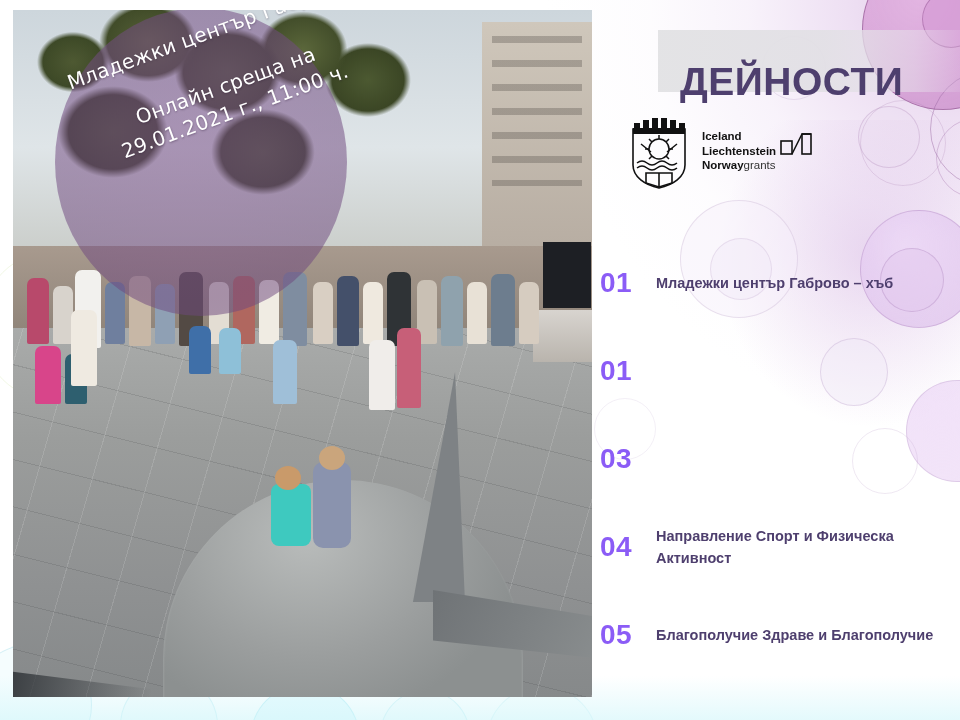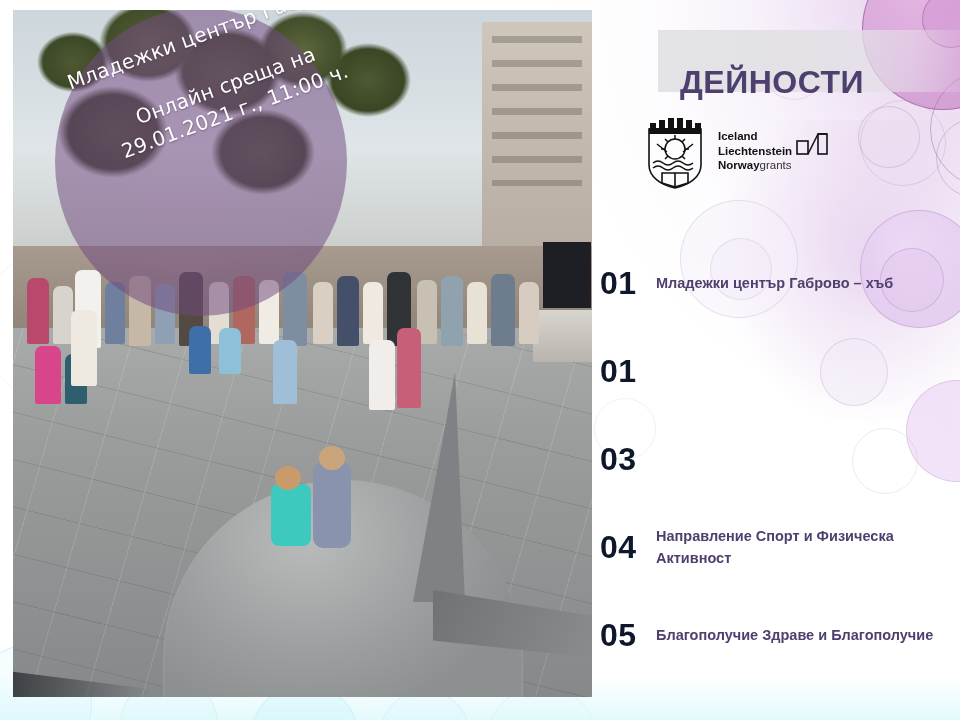--- a/index.html
+++ b/index.html
@@ -93,36 +93,36 @@
   }
   .ov-text .t2{display:block;margin-top:30px;}
 
   
   .titlebar{
     position:absolute;left:658px;top:30px;width:302px;height:62px;
     background:linear-gradient(to right,rgba(226,226,228,.95) 0%,rgba(226,224,229,.92) 55%,rgba(230,222,234,.55) 85%,rgba(235,226,240,.15) 100%);
     display:flex;align-items:center;
   }
   .title{
-    margin-left:22px;color:#4e3f6e;font-size:32px;font-weight:bold;
+    margin-left:22px;color:#4e3f6e;font-size:39px;font-weight:bold;
     letter-spacing:.5px;line-height:1;white-space:nowrap;margin-top:41px;
   }
 
-  .logos{position:absolute;left:644px;top:112px;width:180px;height:78px;display:flex;align-items:center;}
+  .logos{position:absolute;left:628px;top:112px;width:180px;height:78px;display:flex;align-items:center;}
   .coa{width:62px;height:76px;flex:0 0 62px;}
   .grants{margin-left:12px;display:flex;align-items:flex-start;}
   .grants-text{font-size:11.5px;line-height:1.26;color:#111;font-weight:bold;
     font-family:"Liberation Sans",sans-serif;white-space:nowrap;}
   .grants-text .lw{font-weight:normal;color:#333;}
   .grants-mark{margin-left:4px;margin-top:1px;}
 
   .items{position:absolute;left:600px;top:254px;width:360px;}
   .item{position:relative;display:flex;align-items:center;min-height:58px;margin-bottom:30px;}
   .num{
-    width:56px;flex:0 0 56px;color:#0f172a;font-size:32px;font-weight:bold;
+    width:56px;flex:0 0 56px;color:#8b5cf6;font-size:28px;font-weight:bold;
     letter-spacing:.5px;line-height:1;
   }
   .itxt{
     color:#4e3f6e;font-size:14.5px;font-weight:bold;line-height:1.52;
     padding-right:6px;
   }
 </style>
 </head>
 <body>
 

